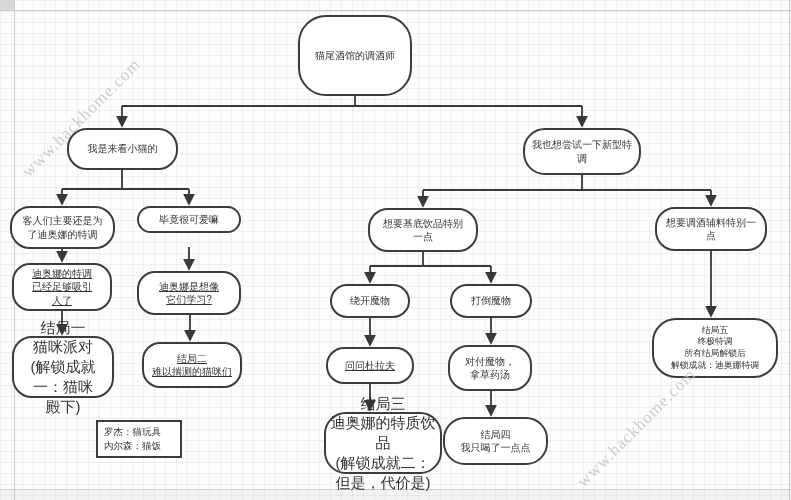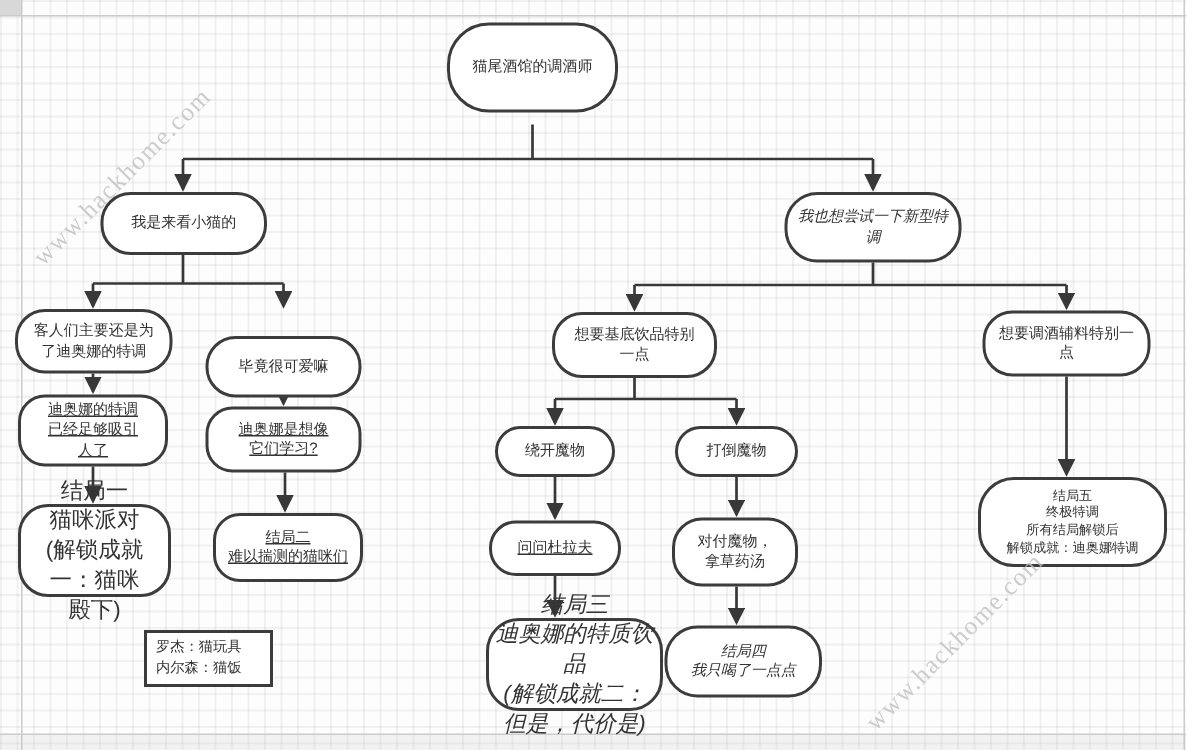--- a/index.html
+++ b/index.html
@@ -22,21 +22,21 @@
   .bottom-strip { position:absolute; left:0; top:490px; width:100%; height:10px; background:rgba(180,180,180,0.15); }
   .connectors { position:absolute; left:0; top:0; }
   .node {
     position:absolute; background:#ffffff; border:2px solid #3c3c3c;
     display:flex; align-items:center; justify-content:center;
     text-align:center; white-space:pre-line;
     font-size:10px; line-height:1.32; color:#333333; padding:2px 4px;
     z-index:2;
   }
   .r28 { border-radius:28px; } .r24 { border-radius:24px; }
-  .r22 { border-radius:22px;font-style:italic; } .r20 { border-radius:20px; }
+  .r22 { border-radius:22px; } .r20 { border-radius:20px; }
   .r18 { border-radius:18px;text-decoration:underline; } .r17 { border-radius:17px; }
   .fs10 { font-size:10px; } .fs9 { font-size:15px; } .fs88 { font-size:8.8px; }
   .legend {
     position:absolute; background:#ffffff; border:2px solid #3c3c3c;
     display:flex; align-items:center; justify-content:flex-start;
     text-align:left; white-space:pre-line; font-size:9.5px; line-height:1.45;
     color:#333333; padding:2px 6px; z-index:2;
   }
   .wm {
     position:absolute; z-index:3; color:#c1c1c1; opacity:0.8;
@@ -87,31 +87,31 @@
       <path d="M491,266 L491,282" marker-end="url(#arw)"></path>
 
       <path d="M370,318 L370,345" marker-end="url(#arw)"></path>
       <path d="M491,318 L491,343" marker-end="url(#arw)"></path>
       <path d="M370,384 L370,410" marker-end="url(#arw)"></path>
       <path d="M491,391 L491,415" marker-end="url(#arw)"></path>
       <path d="M711,251 L711,316" marker-end="url(#arw)"></path>
     </g>
   </svg>
 
-  <div class="node r28 fs10" style="left:298px;top:15px;width:114px;height:60px;">猫尾酒馆的调酒师</div>
+  <div class="node r28 fs10" style="left:298px;top:15px;width:114px;height:81px;">猫尾酒馆的调酒师</div>
 
   <div class="node r20" style="left:67px;top:128px;width:111px;height:42px;">我是来看小猫的</div>
 
   <div class="node r22" style="left:523px;top:128px;width:118px;height:47px;">我也想尝试一下新型特
 调</div>
 
   <div class="node r20" style="left:10px;top:206px;width:105px;height:43px;">客人们主要还是为
 了迪奥娜的特调</div>
 
-  <div class="node r20" style="left:137px;top:224px;width:104px;height:41px;text-align:center;">毕竟很可爱嘛</div>
+  <div class="node r20" style="left:137px;top:206px;width:104px;height:27px;text-align:center;">毕竟很可爱嘛</div>
 
   <div class="node r18" style="left:12px;top:263px;width:100px;height:48px;">迪奥娜的特调
 已经足够吸引
 人了</div>
 
   <div class="node r18" style="left:137px;top:271px;width:104px;height:44px;">迪奥娜是想像
 它们学习?</div>
 
   <div class="node r20 fs9" style="left:12px;top:336px;width:102px;height:62px;">结局一
 猫咪派对

